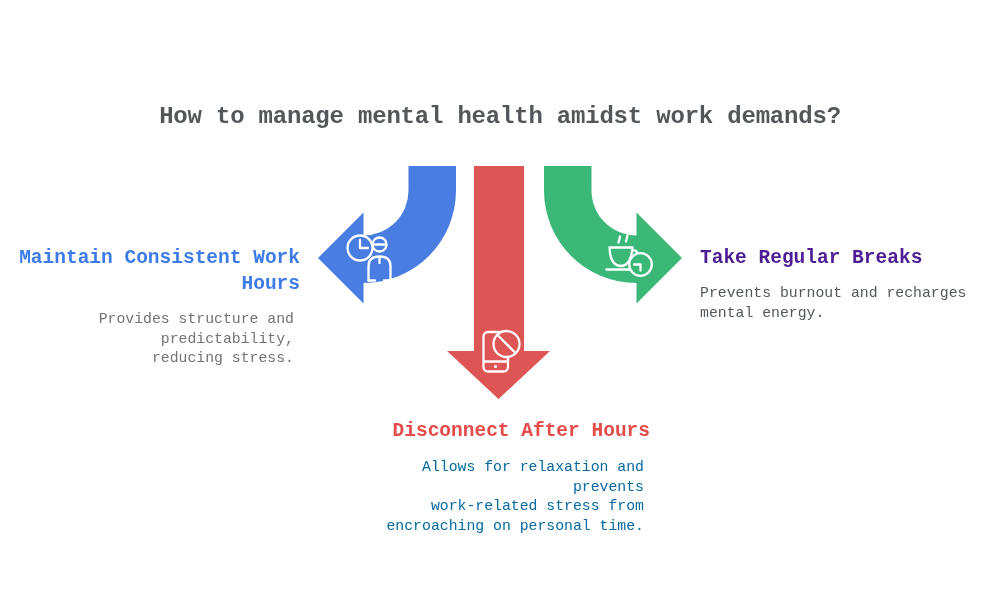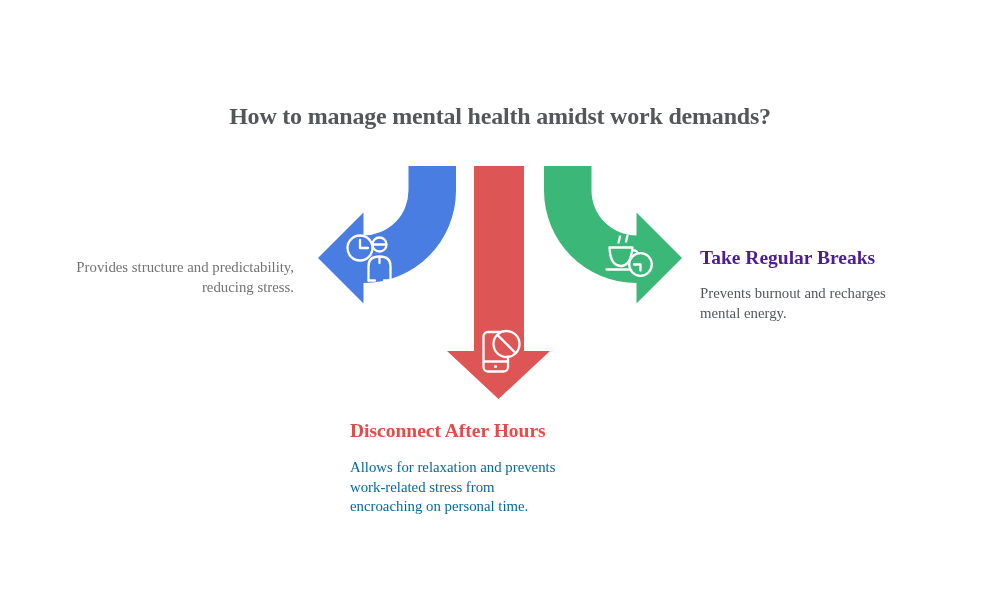--- a/index.html
+++ b/index.html
@@ -6,21 +6,21 @@
     margin: 0;
     padding: 0;
     background: #ffffff;
   }
   .stage {
     position: relative;
     width: 1000px;
     height: 600px;
     background: #ffffff;
     overflow: hidden;
-    font-family: Liberation Serif, serif;
+    font-family: Liberation Mono, monospace;
   }
   .title {
     position: absolute;
     top: 103px;
     left: 0;
     width: 1000px;
     margin: 0;
     text-align: center;
     font-size: 24px;
     font-weight: bold;
@@ -58,21 +58,21 @@
   .branch-right {
     left: 700px;
     top: 245px;
     width: 300px;
     text-align: left;
   }
   .branch-bottom {
     left: 350px;
     top: 418px;
     width: 300px;
-    text-align: left;
+    text-align: right;
   }
   .branch-bottom .body {
     margin-top: 14px;
   }
 </style>
 </head>
 <body>
 
 <div class="stage">
 
@@ -110,20 +110,22 @@
       <path d="M 618.5,242.5 L 620,236.5 M 626,241.5 L 627.5,235.5"></path>
       <path d="M 609.5,247.5 H 632.5 M 609.5,247.5 C 610,260 614,266 621,266 C 628,266 631.5,258 632.5,247.5"></path>
       <path d="M 632.5,250.5 Q 638.5,250 637,255.5 Q 635.8,259.5 631.5,257.5"></path>
       <path d="M 606.5,269.5 H 634"></path>
       <circle cx="640.5" cy="264.5" r="11.3" fill="#3bb878"></circle>
       <path d="M 640.5,264.5 H 634 M 640.5,264.5 V 270.5"></path>
     </g>
   </svg>
 
   <div class="branch branch-left">
+    <div class="heading" style="color: rgb(61, 124, 232);">Maintain Consistent Work
+Hours</div>
     <div class="body" style="color: #737373;">Provides structure and predictability,
 reducing stress.</div>
   </div>
 
   <div class="branch branch-right">
     <div class="heading" style="color: #4c1d95;">Take Regular Breaks</div>
     <div class="body" style="color: rgb(84, 88, 92);">Prevents burnout and recharges
 mental energy.</div>
   </div>
 

